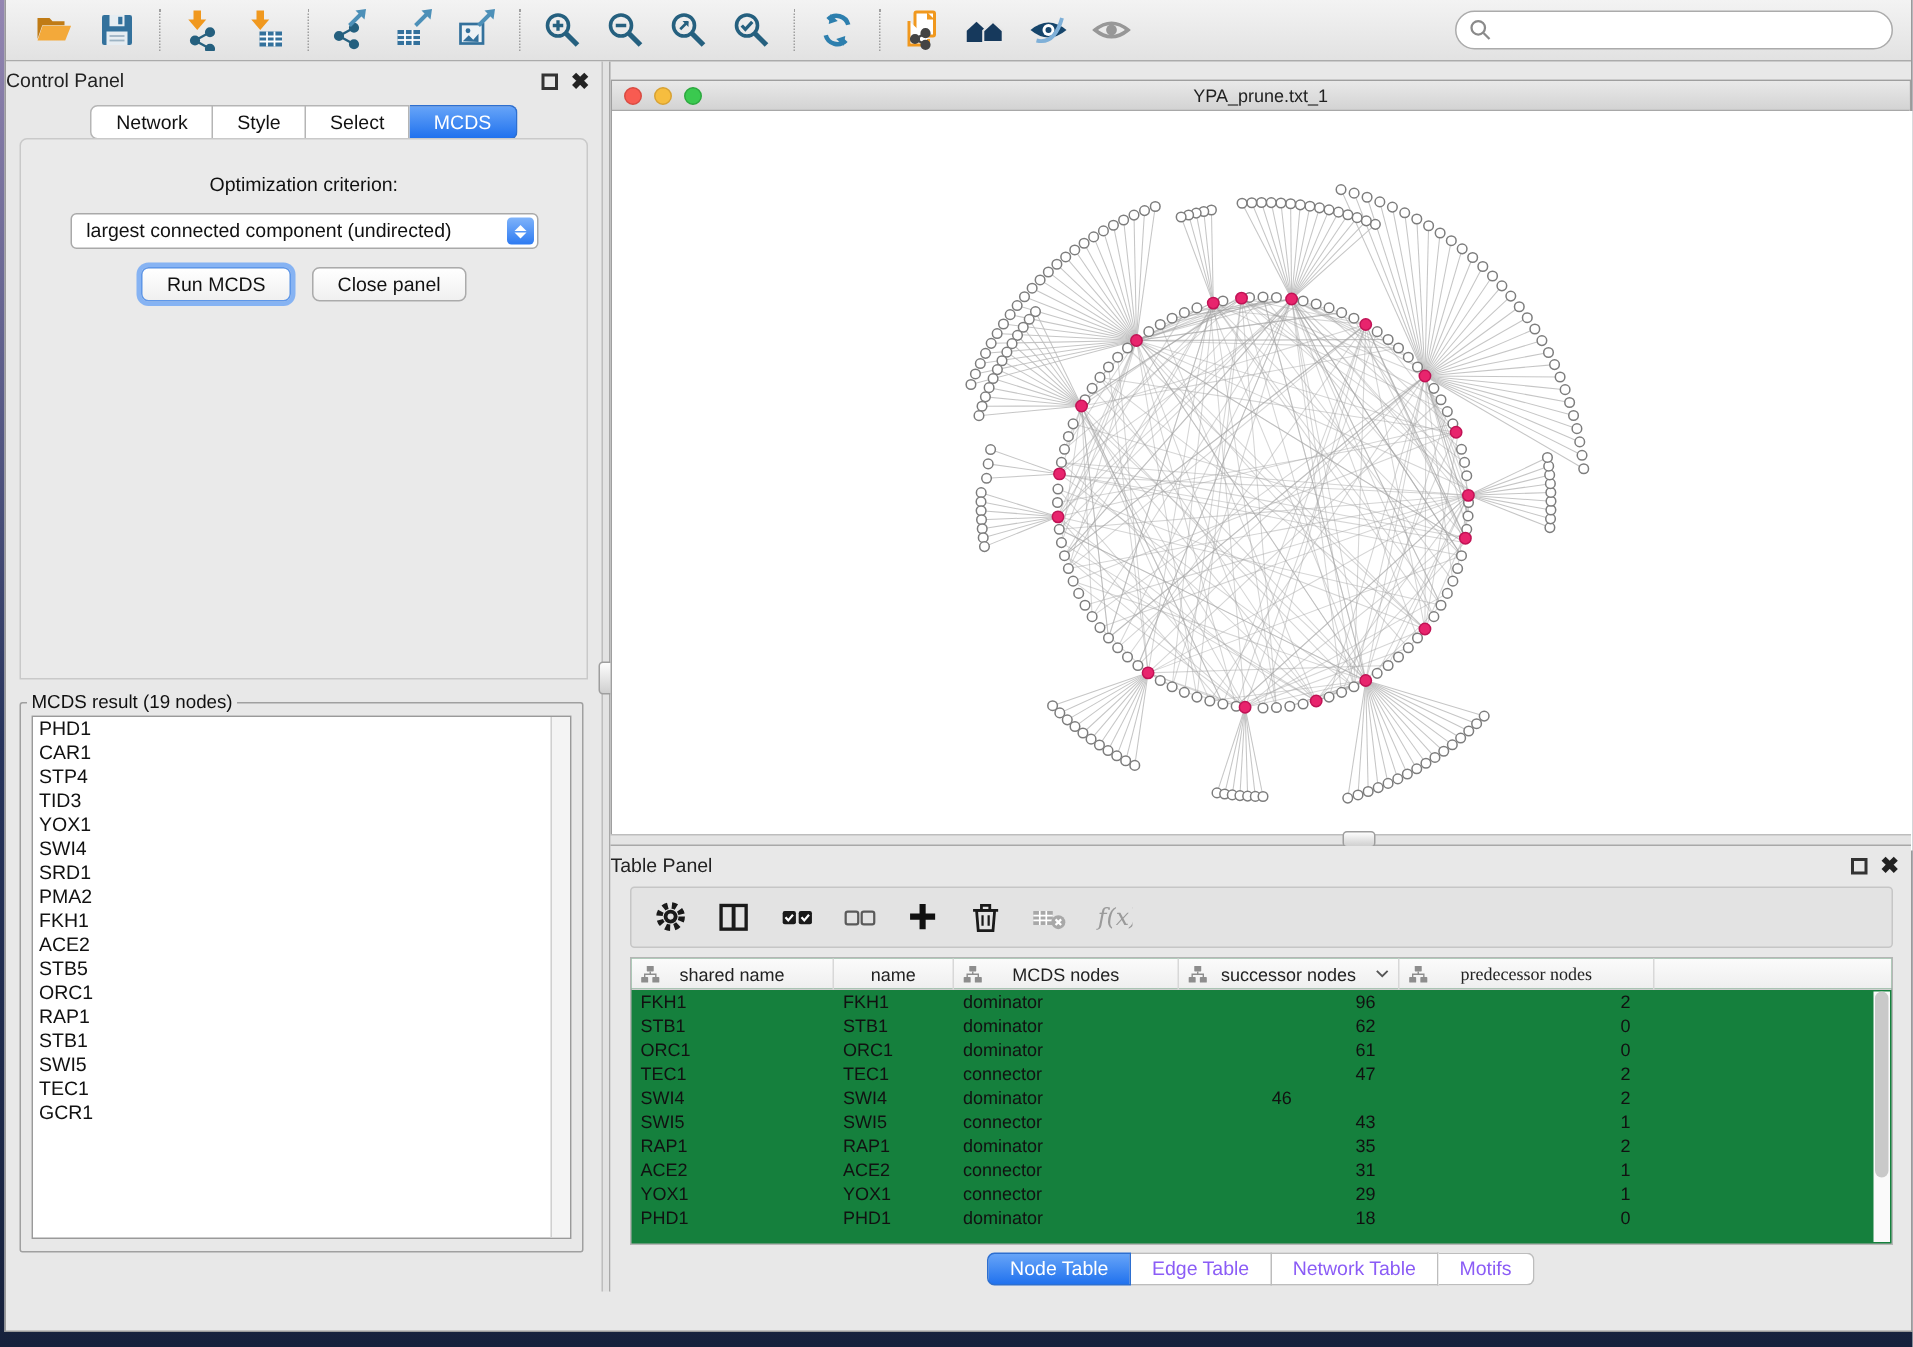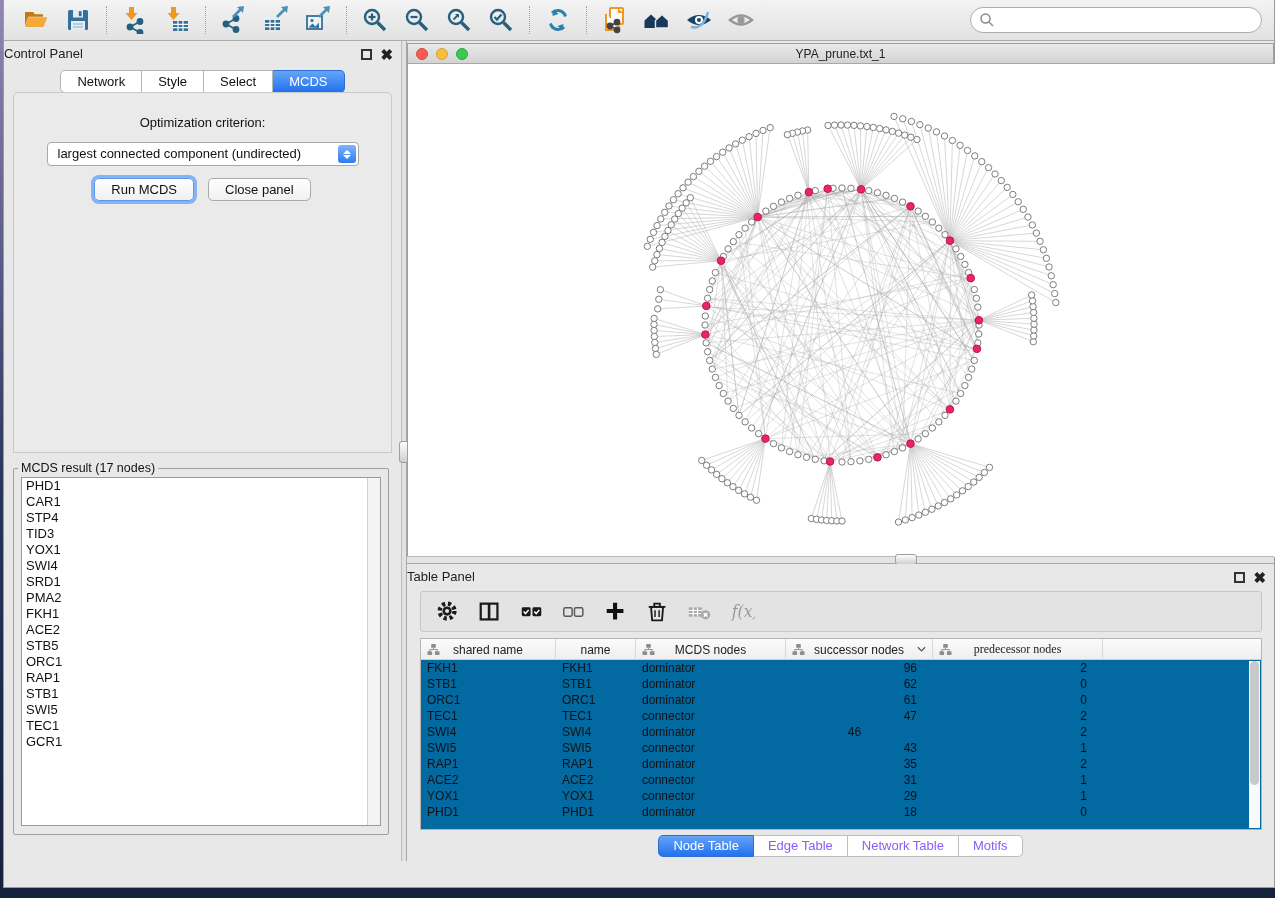--- a/index.html
+++ b/index.html
@@ -68,21 +68,21 @@
   .result-box { position:absolute; left:9px; right:12px; top:420px; height:374px;
     border:1px solid #a0a0a0; border-radius:2px; background:#e8e8e8; }
   .result-box legend { font-size:12.5px; color:#111; margin-left:4px; padding:0 3px; }
   .result-list { position:absolute; left:7px; right:7px; top:2px; bottom:8px; background:#fff;
     border:1px solid #9a9a9a; overflow:hidden; }
   .result-item { font-size:13px; line-height:16px; padding-left:4px; color:#111; cursor:default; }
   .result-scroll { position:absolute; right:0; top:0; bottom:0; width:13px; background:#f4f4f4;
     border-left:1px solid #d0d0d0; }
 
   
-  .net-window { position:absolute; left:0; top:2px; right:0; height:515px; background:#fff;
+  .net-window { position:absolute; left:0; top:12px; right:0; height:515px; background:#fff;
     border:1px solid #9f9f9f; }
   .net-titlebar { position:relative; height:20px; background:linear-gradient(#e9e9e9,#d3d3d3);
     border-bottom:1px solid #a8a8a8; text-align:center; font-size:12px; line-height:20px; color:#222; }
   .lights { position:absolute; left:8px; top:4px; display:flex; gap:8px; }
   .light { width:12px; height:12px; border-radius:50%; cursor:pointer; }
   .light.red { background:#f85b51; border:1px solid #d94b42; }
   .light.yellow { background:#f6bd3f; border:1px solid #d8a233; }
   .light.green { background:#3ac94f; border:1px solid #2ca93f; }
   #net-canvas { display:block; width:867px; height:493px; background:#fff; }
 
@@ -90,21 +90,21 @@
     border-top:1px solid #bdbdbd; border-bottom:1px solid #a8a8a8; }
   .h-splitter .handle { position:absolute; left:488px; top:-3px; width:22px; height:11px;
     background:linear-gradient(#fdfdfd,#cfcfcf); border:1px solid #9e9e9e; border-radius:3px; }
 
   
   .table-panel { position:absolute; left:0; right:0; top:523px; bottom:0; background:#e8e8e8; }
   .tp-toolbar { position:absolute; left:13px; right:12px; top:27px; height:41px; background:#e3e3e3;
     border:1px solid #c6c6c6; border-radius:3px; display:flex; align-items:center; gap:8px; padding:0 10px; }
   .tp-btn { width:34px; height:32px; display:flex; align-items:center; justify-content:center;
     background:transparent; border:none; cursor:pointer; }
-  .tp-table { position:absolute; left:13px; right:12px; top:74px; height:192px; background:#0369a1;
+  .tp-table { position:absolute; left:13px; right:12px; top:74px; height:192px; background:#15803d;
     border:1px solid #b5b5b5; }
   .tp-head { display:flex; height:21px; background:linear-gradient(#fbfbfb,#efefef);
     border-bottom:1px solid #cfcfcf; }
   .tp-col { position:relative; height:21px; border-right:1px solid #d8d8d8; font-size:12px;
     color:#222; display:flex; align-items:center; justify-content:center; cursor:pointer; }
   .tp-col .tree { position:absolute; left:6px; top:4px; }
   .tp-col .chev { position:absolute; right:6px; top:7px; }
   .tp-rows { position:relative; }
   .t-row { display:flex; height:16px; cursor:default; }
   .t-cell { font-size:12px; line-height:16px; color:#111; padding-left:6px; overflow:hidden; white-space:nowrap; }
@@ -344,21 +344,21 @@
               <i class="dd-up"></i>
                 <i class="dd-down"></i>
             </span>
           </div>
           <div class="btn-row">
             <button class="mac-btn focused">Run MCDS</button>
             <button class="mac-btn">Close panel</button>
           </div>
         </div>
         <fieldset class="result-box">
-          <legend>MCDS result (17 nodes)</legend>
+          <legend>MCDS result (19 nodes)</legend>
           <div class="result-list" id="result-list">
             <div class="result-item">PHD1</div>
               <div class="result-item">CAR1</div>
               <div class="result-item">STP4</div>
               <div class="result-item">TID3</div>
               <div class="result-item">YOX1</div>
               <div class="result-item">SWI4</div>
               <div class="result-item">SRD1</div>
               <div class="result-item">PMA2</div>
               <div class="result-item">FKH1</div>

